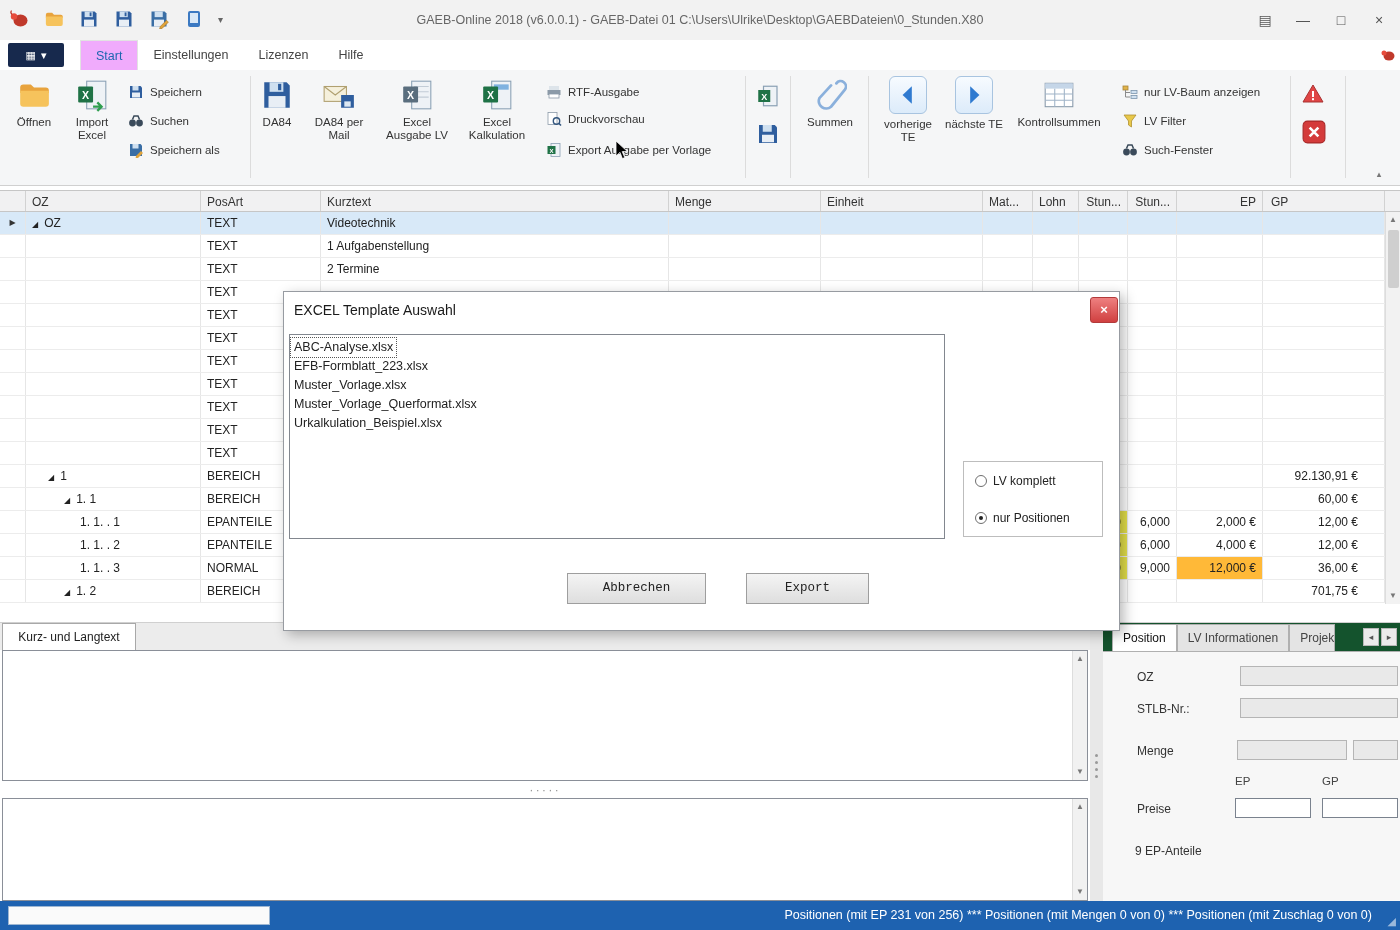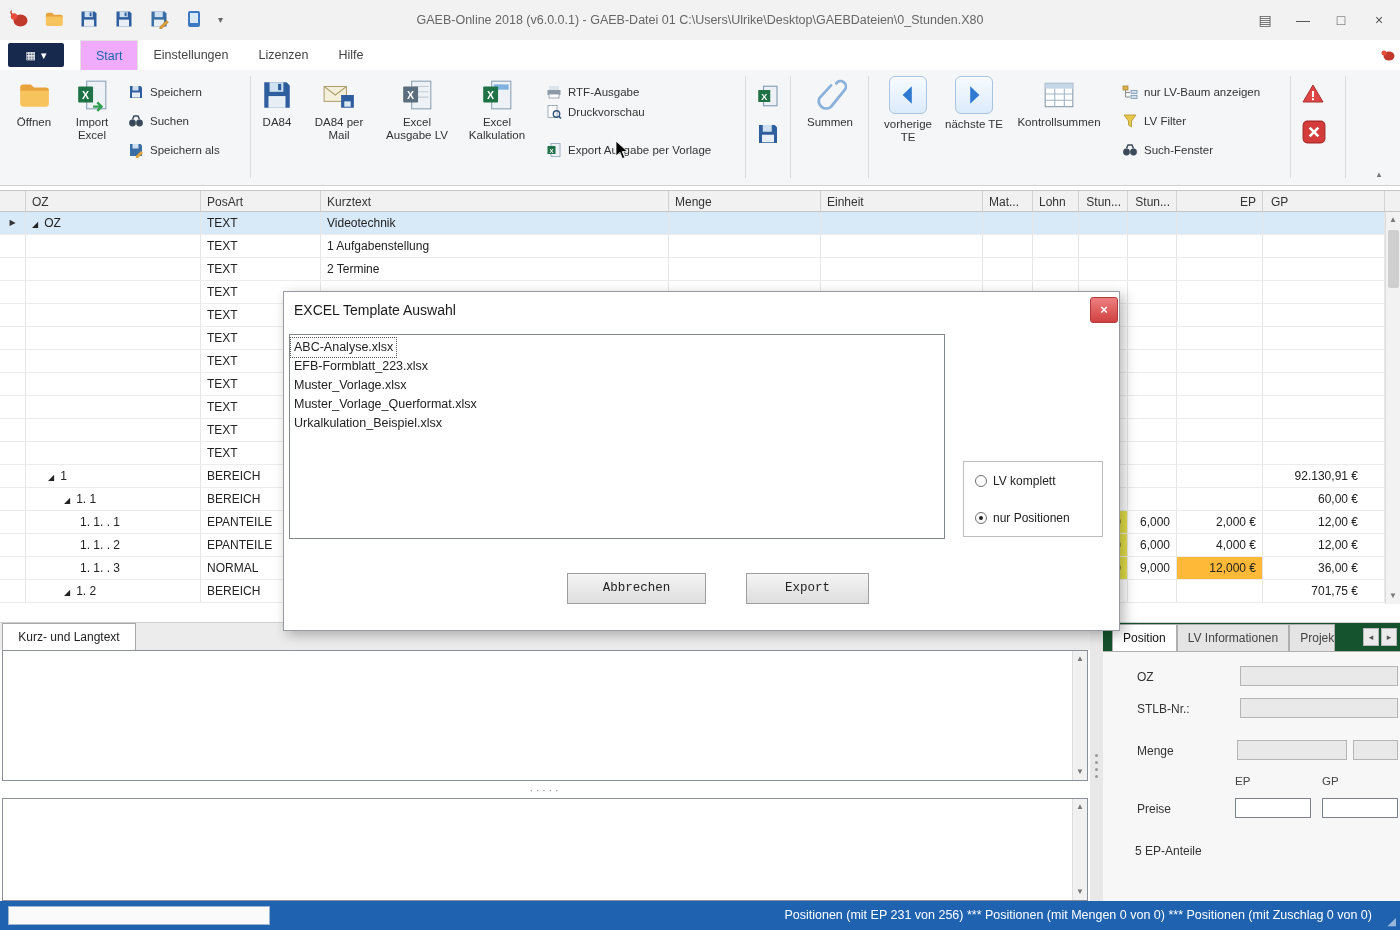--- a/index.html
+++ b/index.html
@@ -274,21 +274,21 @@
       <div>Excel Kalkulation</div>
     </div>
     <div class="smallbtn" style="left:546px;top:12px">
       <svg viewBox="0 0 16 16">
           <rect x="3" y="2" width="10" height="4" fill="#dde4ea"></rect>
           <rect x="1.5" y="6" width="13" height="5" fill="#8c9aa8"></rect>
           <rect x="3" y="10" width="10" height="4" fill="#fff" stroke="#8c9aa8" stroke-width=".8"></rect>
         </svg>
       <span>RTF-Ausgabe</span>
     </div>
-    <div class="smallbtn" style="left:546px;top:32px">
+    <div class="smallbtn" style="left:546px;top:39px">
       <svg viewBox="0 0 16 16">
           <rect x="2" y="1.5" width="9" height="12" fill="#fff" stroke="#8c9aa8" stroke-width=".8"></rect>
           <circle cx="10.5" cy="10" r="3.2" fill="none" stroke="#33567e" stroke-width="1.4"></circle>
           <path d="M12.8 12.3 L15 14.5" stroke="#33567e" stroke-width="1.6"></path>
         </svg>
       <span>Druckvorschau</span>
     </div>
     <div class="smallbtn" style="left:546px;top:70px">
       <svg viewBox="0 0 16 16">
           <rect x="5" y="1.5" width="9" height="13" fill="#eef2f6" stroke="#8aa0b4" stroke-width=".8"></rect>
@@ -704,21 +704,21 @@
       <span class="flabel" style="left:34px;top:50px">STLB-Nr.:</span>
       <div class="finput" style="left:137px;top:46px;width:158px"></div>
       <span class="flabel" style="left:34px;top:92px">Menge</span>
       <div class="finput" style="left:134px;top:88px;width:110px"></div>
       <div class="finput" style="left:250px;top:88px;width:45px"></div>
       <span class="flabel fsmall" style="left:132px;top:123px">EP</span>
       <span class="flabel fsmall" style="left:219px;top:123px">GP</span>
       <span class="flabel" style="left:34px;top:150px">Preise</span>
       <div class="finput white" style="left:132px;top:146px;width:76px"></div>
       <div class="finput white" style="left:219px;top:146px;width:76px"></div>
-      <span class="flabel" style="left:32px;top:192px">5 EP-Anteile</span>
+      <span class="flabel" style="left:32px;top:192px">9 EP-Anteile</span>
     </div>
   </div>
 
   <div class="statusbar">
     <div class="progress"></div>
     <div class="stattext">Positionen (mit EP 231 von 256) *** Positionen (mit Mengen 0 von 0) *** Positionen (mit Zuschlag 0 von 0)</div>
     <span class="grip">◢</span>
   </div>
 
   <div class="dialog">

